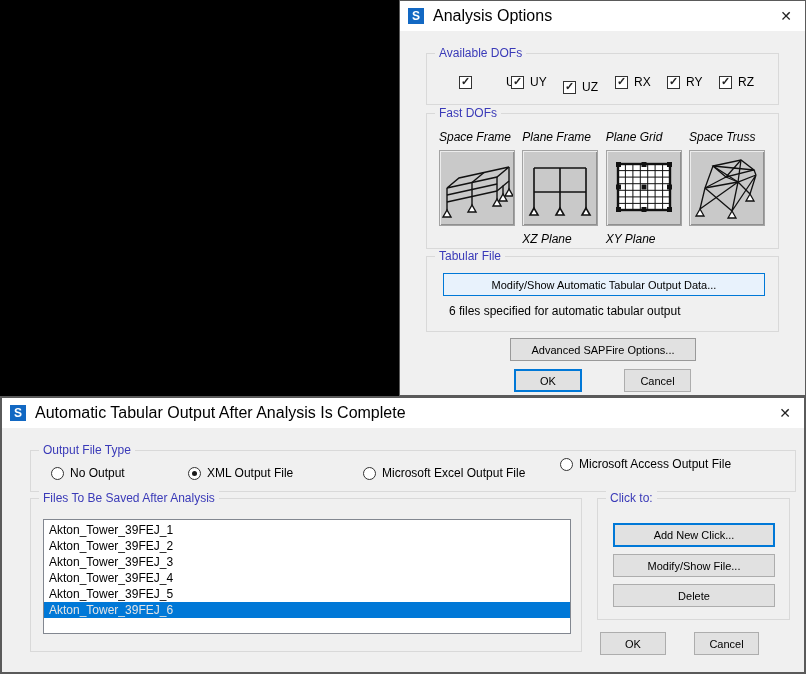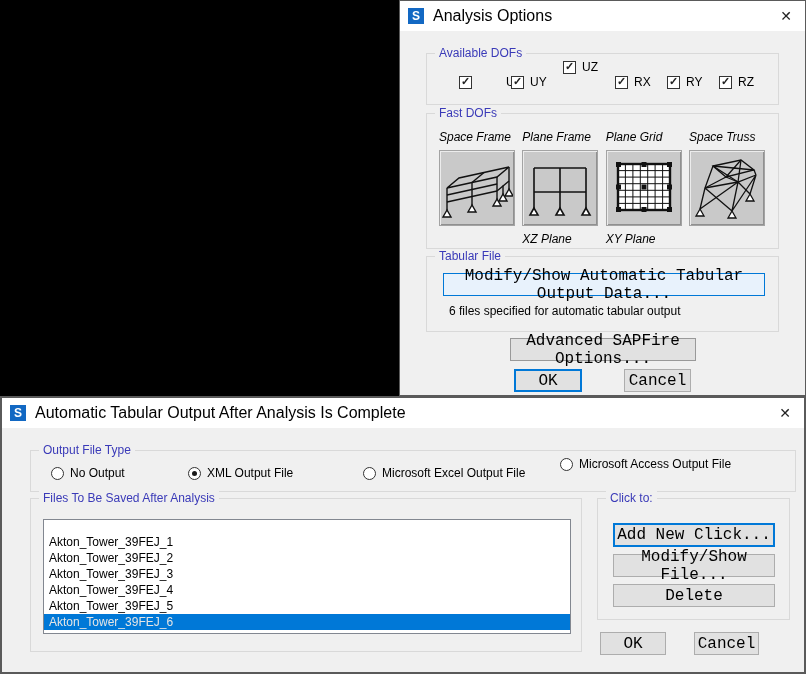--- a/index.html
+++ b/index.html
@@ -24,36 +24,36 @@
   .groupbox { position:absolute; border:1px solid #d9d9d9; }
   .grouplabel { position:absolute; top:-8px; left:8px; background:#f0f0f0; padding:0 4px;
                 color:#3a3ab8; white-space:nowrap; }
   
   .checkbox-item, .radio-item { position:absolute; display:flex; align-items:center; gap:6px; cursor:default; }
   .cb { width:13px; height:13px; border:1px solid #333; background:#fff; position:relative; flex:0 0 auto; }
   .cb.checked::after { content:"✓"; position:absolute; left:1px; top:-2px; font-size:11px; font-weight:bold; color:#222; }
   .radio { width:13px; height:13px; border:1px solid #333; border-radius:50%; background:#fff; position:relative; flex:0 0 auto; }
   .radio.on::after { content:""; position:absolute; left:3px; top:3px; width:5px; height:5px; border-radius:50%; background:#1a1a1a; }
   
-  .btn { position:absolute; background:#e1e1e1; border:1px solid #adadad; font-family:Liberation Mono, monospace; font-size:16px;
+  .btn { position:absolute; background:#e1e1e1; border:1px solid #adadad; font-family:Liberation Sans, sans-serif; font-size:11px;
          display:flex; align-items:center; justify-content:center; cursor:pointer; color:#000; }
   .btn.focus { border:2px solid #0078d7; }
   .btn.dark-border { border-color:#999; }
   .btn.blue-light { background:#e8f2fc; border:1px solid #0078d7; }
   
   .fast-row { position:absolute; left:12px; top:16px; width:328px; display:flex; justify-content:space-between; }
   .fast-col { width:78px; display:flex; flex-direction:column; align-items:flex-start;font-style:italic; }
   .fast-name { height:20px; white-space:nowrap; }
   .icon-btn { width:76px; height:76px; background:#c9c9c9; border:1px solid #a3a3a3;
               box-shadow:inset 1px 1px 0 #ececec, inset -1px -1px 0 #909090;
               display:flex; align-items:center; justify-content:center; cursor:pointer; padding:0; }
   .icon-btn svg { display:block; }
   .fast-plane { height:18px; margin-top:6px; white-space:nowrap; }
   
-  .listbox { position:absolute; background:#fff; border:1px solid #828790; overflow:hidden; padding-top:14px; }
+  .listbox { position:absolute; background:#fff; border:1px solid #828790; overflow:hidden; padding-top:2px; }
   .list-item { height:16px; line-height:16px; padding-left:5px; white-space:nowrap; cursor:default; }
   .list-item.selected { background:#0078d7; color:#e5e5e5; }
   .status-text { position:absolute; white-space:nowrap; }
 </style>
 </head>
 <body>
 
 <div class="dialog" id="dlg-analysis">
   <div class="titlebar">
     <span class="app-icon">S</span>
@@ -64,21 +64,21 @@
   <div class="groupbox" style="left:26px; top:52px; width:353px; height:52px;">
     <span class="grouplabel">Available DOFs</span>
     <label class="checkbox-item" style="left:32px; top:21px;gap:34px;">
       <span class="cb checked"></span>
       <span>UX</span>
     </label>
     <label class="checkbox-item" style="left:84px; top:21px;">
       <span class="cb checked"></span>
       <span>UY</span>
     </label>
-    <label class="checkbox-item" style="left:136px; top:6px;">
+    <label class="checkbox-item" style="left:136px; top:26px;">
       <span class="cb checked"></span>
       <span>UZ</span>
     </label>
     <label class="checkbox-item" style="left:188px; top:21px;">
       <span class="cb checked"></span>
       <span>RX</span>
     </label>
     <label class="checkbox-item" style="left:240px; top:21px;">
       <span class="cb checked"></span>
       <span>RY</span>

